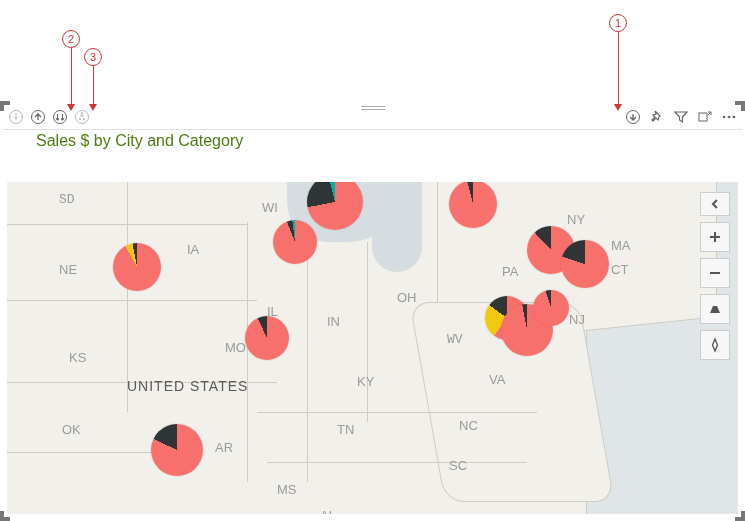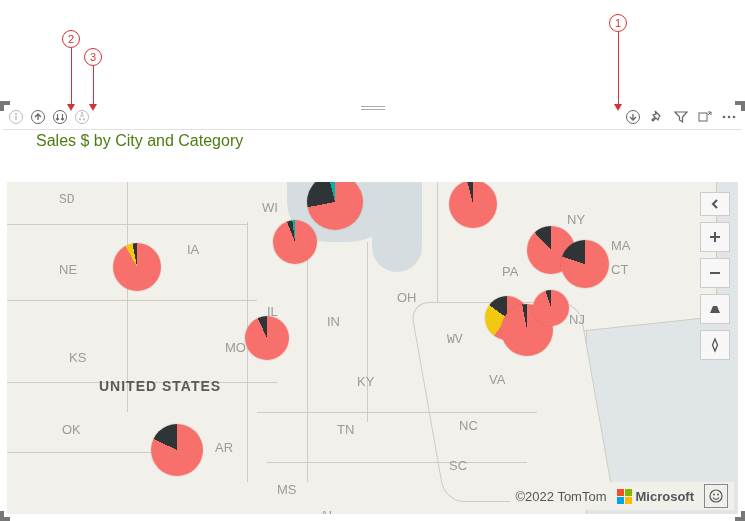--- a/index.html
+++ b/index.html
@@ -127,23 +127,24 @@
   .state-lbl {
     position: absolute;
     font-size: 13px;
     color: #9b9b9b;
     font-weight: 400;
     white-space: nowrap;
   }
   .country-lbl {
     position: absolute;
     font-size: 14px;
-    font-weight: 700;
+    font-weight: 400;
     color: #5a5a5a;
     letter-spacing: 1px;
+    margin-left: 28px;
   }
   .pie {
     position: absolute;
     border-radius: 50%;
   }
   .map-controls {
     position: absolute;
     right: 8px; top: 10px;
     display: flex;
     flex-direction: column;
@@ -318,40 +319,20 @@
             <path d="M3 12L6 5h4l3 7z" fill="#555"></path>
           </svg>
       </div>
       <div class="map-ctrl" title="Rotate">
         <svg width="16" height="16" viewBox="0 0 16 16">
             <path d="M8 2l2.5 6L8 14l-2.5-6z" fill="none" stroke="#555" stroke-width="1.3"></path>
           </svg>
       </div>
     </div>
 
-    <div class="map-footer">
-      <span>©2022 TomTom</span>
-      <span class="ms-logo">
-        <span class="ms-sq">
-          <span style="background:#f25022"></span>
-            <span style="background:#7fba00"></span>
-          <span style="background:#00a4ef"></span>
-            <span style="background:#ffb900"></span>
-        </span>
-        <span>Microsoft</span>
-      </span>
-      <span class="feedback-btn" title="Feedback">
-        <svg width="16" height="16" viewBox="0 0 16 16">
-            <circle cx="8" cy="8" r="6" fill="none" stroke="#555" stroke-width="1.2"></circle>
-            <circle cx="6" cy="6.5" r="0.9" fill="#555"></circle>
-            <circle cx="10" cy="6.5" r="0.9" fill="#555"></circle>
-            <path d="M5 9.5c.8 1.2 2 1.8 3 1.8s2.2-.6 3-1.8" fill="none" stroke="#555" stroke-width="1.2"></path>
-          </svg>
-      </span>
-    </div>
   <div class="state-lbl" style="left: 52px; top: 10px; font-family: Liberation Mono, monospace;">SD</div>
       <div class="state-lbl" style="left: 52px; top: 80px;">NE</div>
       <div class="state-lbl" style="left: 62px; top: 168px; text-align: center;">KS</div>
       <div class="state-lbl" style="left: 55px; top: 240px;">OK</div>
       <div class="state-lbl" style="left: 180px; top: 60px;">IA</div>
       <div class="state-lbl" style="left: 218px; top: 158px;">MO</div>
       <div class="state-lbl" style="left: 208px; top: 258px;">AR</div>
       <div class="state-lbl" style="left: 260px; top: 122px;">IL</div>
       <div class="state-lbl" style="left: 328px; top: 12px;">MI</div>
       <div class="state-lbl" style="left: 255px; top: 18px;">WI</div>

